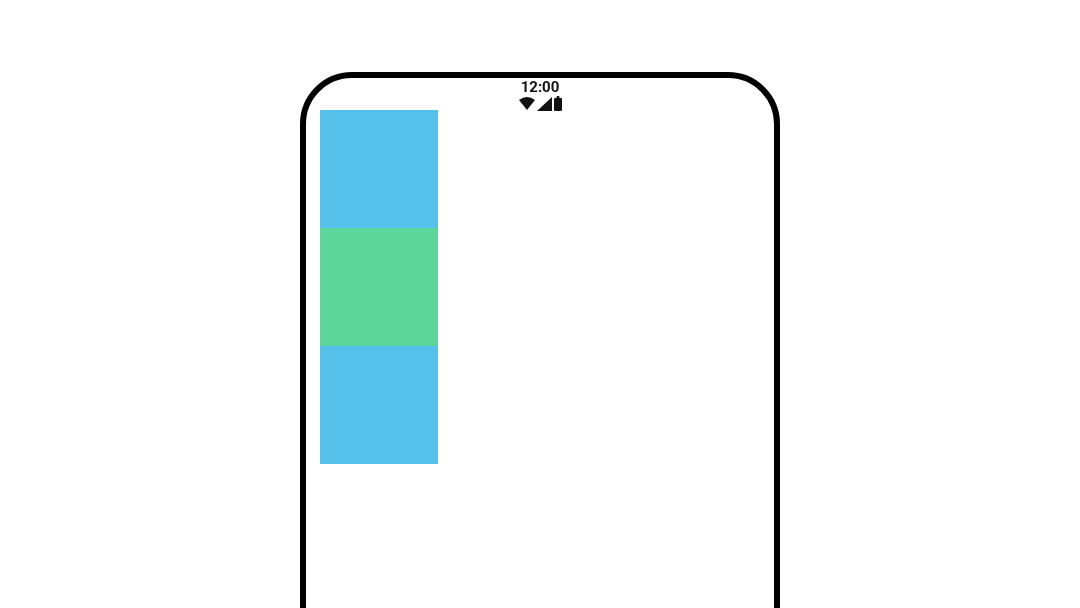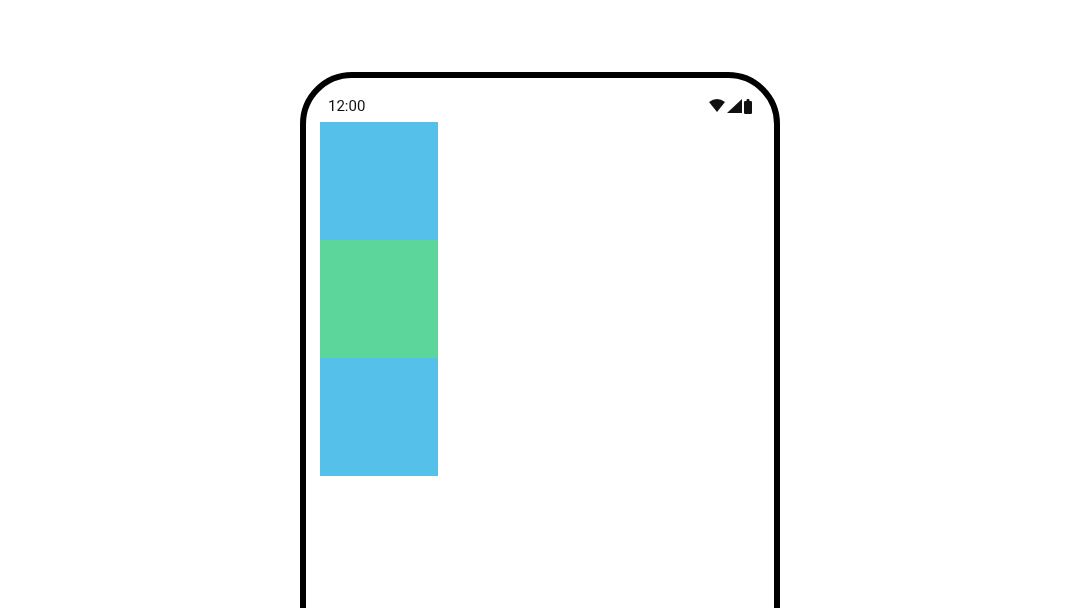--- a/index.html
+++ b/index.html
@@ -9,22 +9,22 @@
       position:absolute;
       left:300px; top:72px;
       width:480px; height:900px;
       border:6px solid #000;
       border-radius:52px;
       background:#fff;
       overflow:hidden;
     }
     .status-bar {
       display:flex; justify-content:space-between; align-items:center;
-      height:32px; padding:0 22px; margin-top:12px;
-      font-size:15px; font-weight:400; color:#111;
+      height:32px; padding:0 22px; margin-top:0;
+      font-size:15px; font-weight:700; color:#111;flex-direction:column;
     }
     .status-icons { display:flex; gap:2px; align-items:center; }
     .status-icons svg { display:block; }
     .content { padding:0 14px; }
     .blocks { display:flex; flex-direction:column; width:118px; }
     .block { height:118px; }
     .c-blue  { background:#55c1ea; }
     .c-green { background:#5cd69a; }
   </style>
 </head>

